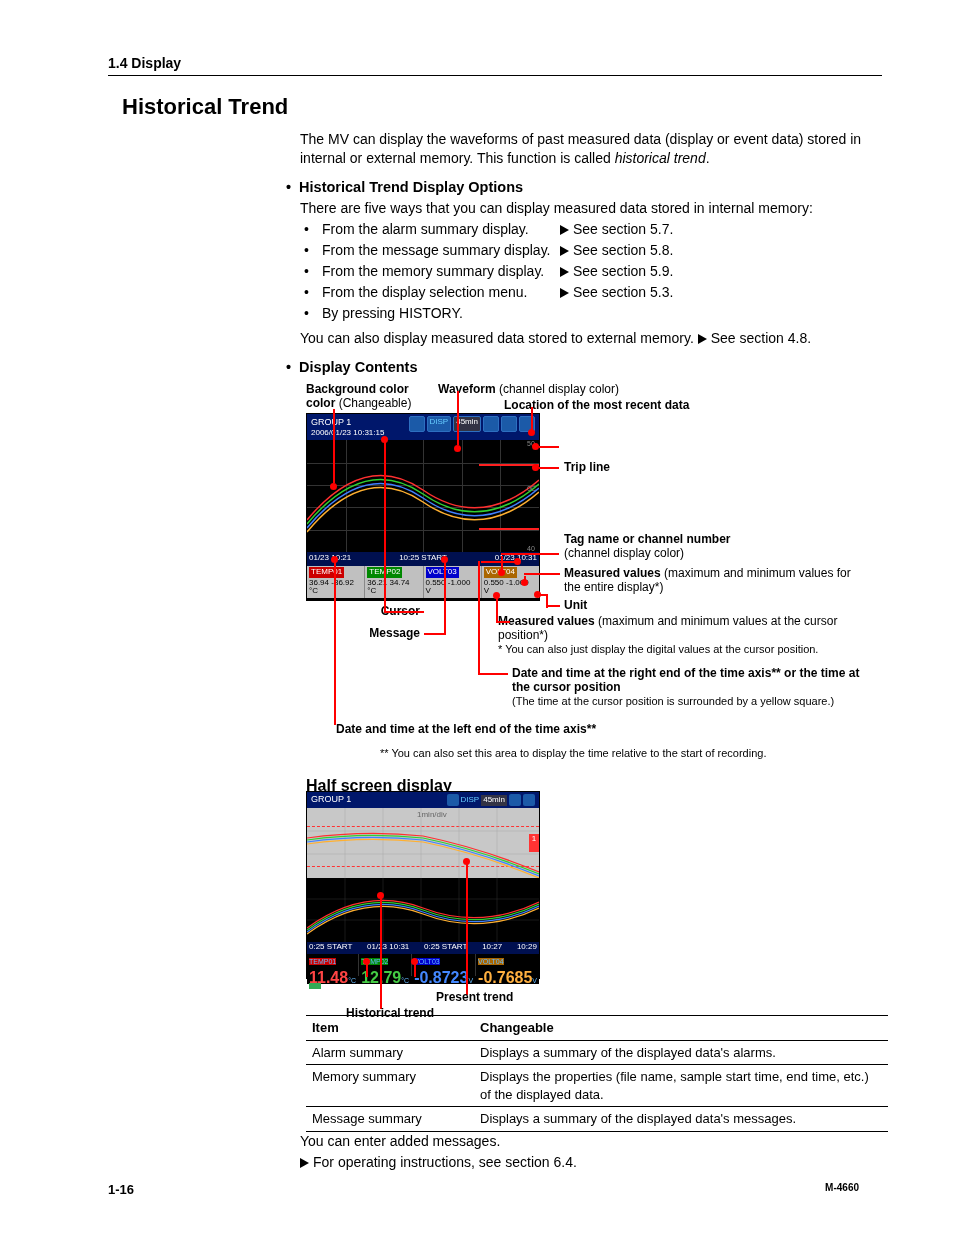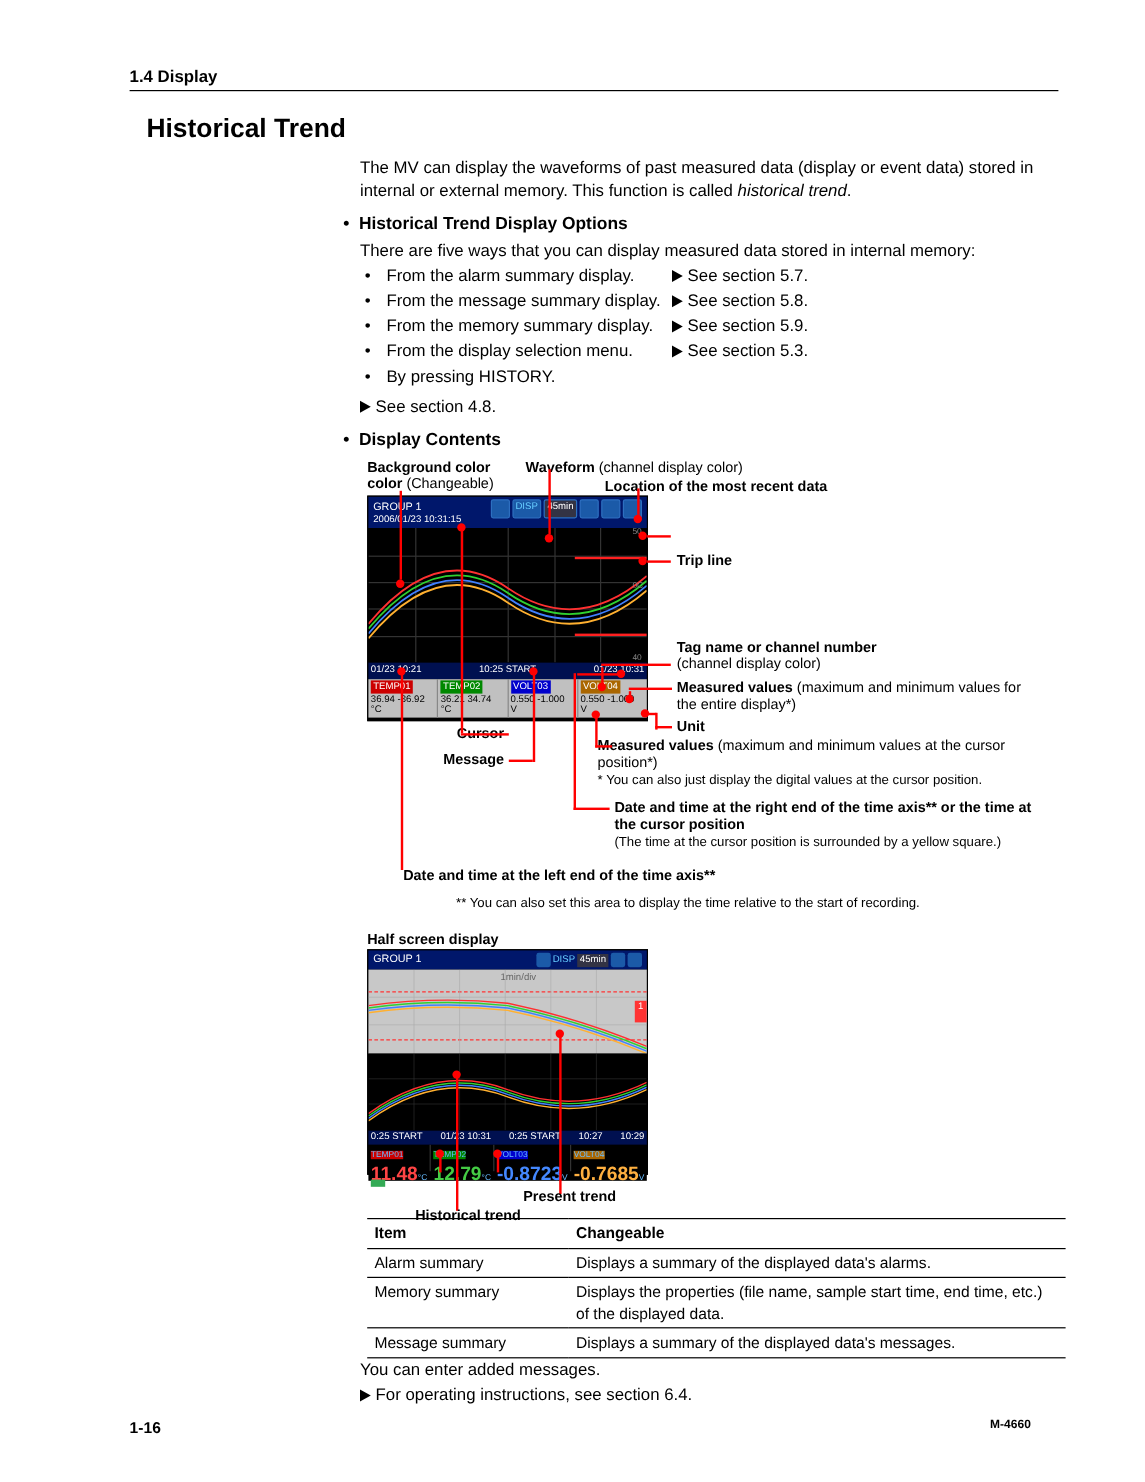--- a/index.html
+++ b/index.html
@@ -167,21 +167,21 @@
   }
 
   
   .fig2 {
     position: relative;
     width: 410px;
     height: 232px;
     margin: 2px 0 0 6px;
   }
   .fig2 .caption {
-    font-size: 12px;
+    font-size: 16px;
     font-weight: bold;
     margin-bottom: 2px;
   }
   .screenshot2 {
     position: absolute;
     top: 16px; left: 0;
     width: 232px; height: 186px;
     background: #000;
     border: 1px solid #000;
   }
@@ -336,20 +336,21 @@
             <span class="tri"></span>
             <span>See section 5.3.</span>
           </span>
         </div>
       <div class="row">
           <span class="bul">•</span>
           <span class="txt">By pressing HISTORY.</span>
         </div>
     </div>
     <p class="para">
+      <span>You can also display measured data stored to external memory.</span>
       <span class="inlineref">
           <span class="tri"></span>
           <span>See section 4.8.</span>
         </span>
     </p>
 
     <div class="h3"><span class="bdot">•</span><span>Display Contents</span></div>
 
     <div class="fig1">
 

